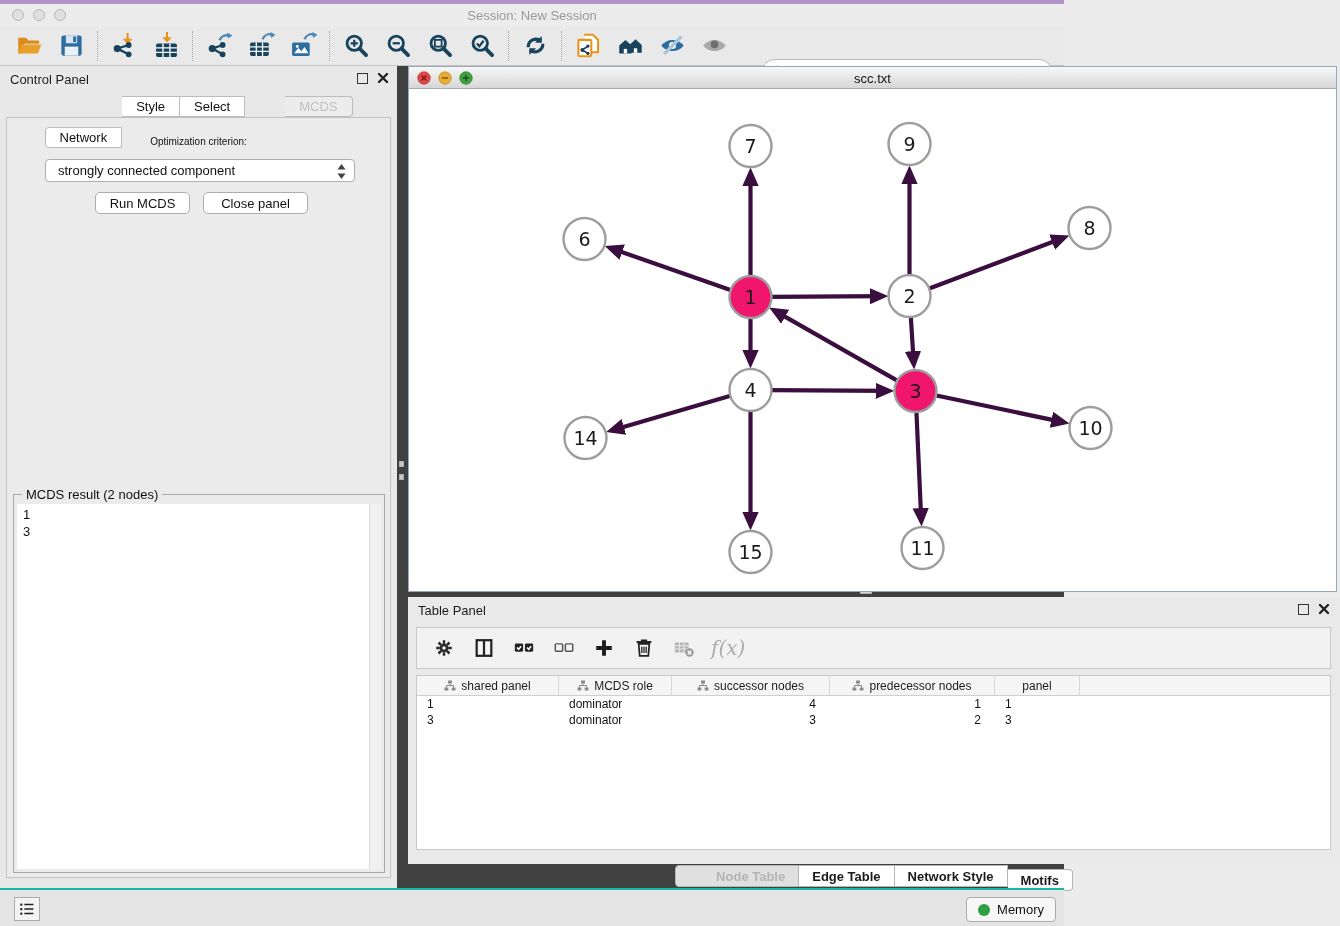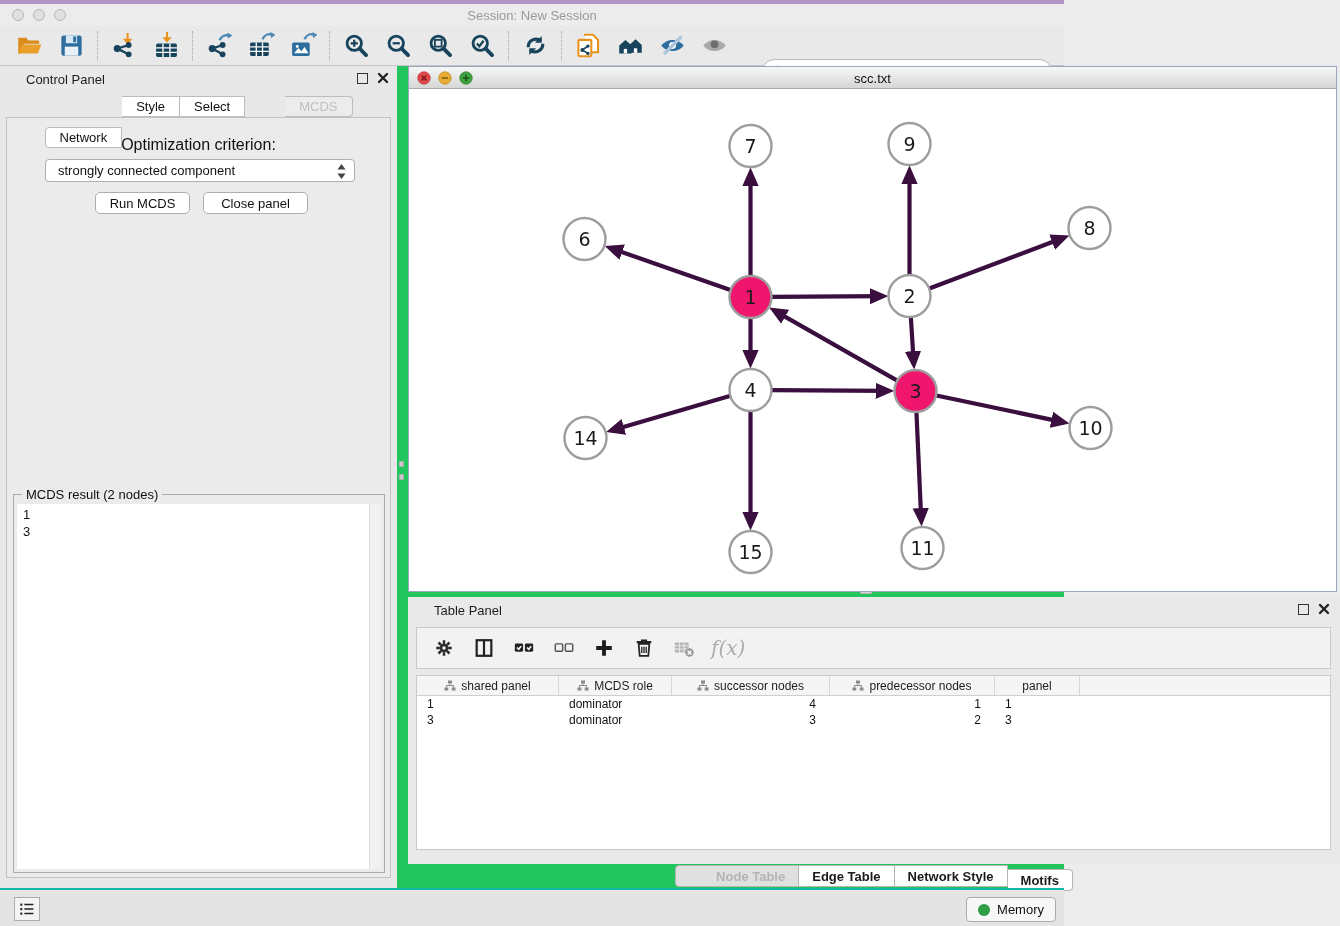--- a/index.html
+++ b/index.html
@@ -1,50 +1,50 @@
 <!DOCTYPE html>
 <html><head>
 <meta charset="utf-8">
 <style>
   * { margin:0; padding:0; box-sizing:border-box; }
   html,body { width:1340px; height:926px; font-family:"Liberation Sans",sans-serif; background:#ECECEC; overflow:hidden; }
-  .window { position:relative; width:1064px; height:926px; background:#22c55e; }
+  .window { position:relative; width:1064px; height:926px; background:#404040; }
 
   
   .desk-strip { position:absolute; left:0; top:0; width:100%; height:4px; background:#B294C6; }
   .titlebar { position:absolute; left:0; top:4px; width:100%; height:22px; background:#ECECEC; }
   .traffic-inactive { position:absolute; left:12px; top:5px; display:flex; gap:9px; }
   .traffic-inactive i { width:12px; height:12px; border-radius:50%; background:#E0E0E0; border:1px solid #B7B7B7; display:block; }
   .win-title { position:absolute; left:0; right:0; top:4px; text-align:center; font-size:13px; color:#9A9A9A; }
 
   
   .toolbar { position:absolute; left:0; top:26px; width:100%; height:40px; background:#E9E9E9; border-bottom:1px solid #C6C6C6; display:flex; align-items:center; padding-left:8px; }
   .tb-btn { width:42px; height:34px; display:flex; align-items:center; justify-content:center; }
   .tb-btn svg { width:27px; height:27px; }
   .tb-sep { width:1px; height:30px; border-left:1px dotted #A8A8A8; margin:0 5px; }
   .search-wrap { position:absolute; right:12px; top:33px; width:290px; height:25px; }
   .search-wrap input { width:100%; height:100%; border:1px solid #B8B8B8; border-radius:13px; background:#fff; padding-left:28px; font-size:13px; outline:none; color:#333; }
   .search-ic { position:absolute; left:9px; top:5px; }
 
   
   .control-panel { position:absolute; left:0; top:66px; width:397px; height:822px; background:#E8E8E8; }
   .panel-titlerow { position:absolute; left:0; top:0; width:100%; height:26px; }
-  .panel-title { position:absolute; left:10px; top:6px; font-size:13px; color:#1d1d1d;margin-left:16px; }
+  .panel-title { position:absolute; left:10px; top:6px; font-size:13px; color:#1d1d1d; }
   .panel-btns { position:absolute; right:8px; top:6px; display:flex; gap:9px; align-items:center; }
   .float-ic { width:11px; height:11px; border:1.5px solid #333; display:block; }
   .close-ic  { width:12px; height:12px; display:block; }
 
   .seg-tabs { position:absolute; left:50%; transform:translateX(-50%); top:30px; display:flex; z-index:3; }
   .seg-tab { height:21px; padding:0 14px; background:#fff; border:1px solid #BCBCBC; border-left:none; font-size:13px; color:#111; display:flex; align-items:center; cursor:default; }
   .seg-tab:first-child { border-left:1px solid #BCBCBC; border-radius:4px 0 0 4px;margin-top:31px; }
   .seg-tab:last-child { border-radius:0 4px 4px 0; }
   .seg-tab.inactive-look { background:#ECECEC; color:#C0C0C0;margin-left:40px; }
 
   .cp-body { position:absolute; left:6px; top:51px; width:385px; height:761px; background:#EBEBEB; border:1px solid #C2C2C2; }
-  .opt-label { position:absolute; left:0; width:100%; top:18px; text-align:center; font-size:16px; color:#111; }
+  .opt-label { position:absolute; left:0; width:100%; top:18px; text-align:center; font-size:10px; color:#111; }
   .criterion-select { position:absolute; left:38px; top:41px; width:310px; height:23px; background:#fff; border:1px solid #AFAFAF; border-radius:4px; font-size:13px; color:#111; display:flex; align-items:center; padding-left:12px; }
   .stepper { position:absolute; right:7px; top:3px; }
   .btn-row { position:absolute; left:0; top:74px; width:100%; }
   .mac-btn { position:absolute; height:22px; background:#fff; border:1px solid #ADADAD; border-radius:5px; font-size:13px; color:#111; display:flex; align-items:center; justify-content:center; }
 
   .result-group { position:absolute; left:6px; top:376px; width:372px; height:379px; border:1px solid #A9A9A9; }
   .result-legend { position:absolute; left:8px; top:-8px; background:#EBEBEB; padding:0 4px; font-size:13px; color:#111; }
   .result-text { position:absolute; left:3px; top:9px; right:15px; bottom:3px; background:#fff; font-size:13px; color:#111; line-height:17px; padding:2px 0 0 6px; white-space:pre; }
   .result-scroll { position:absolute; right:3px; top:9px; width:12px; bottom:3px; background:#F1F1F1; border-left:1px solid #DCDCDC; }
 

